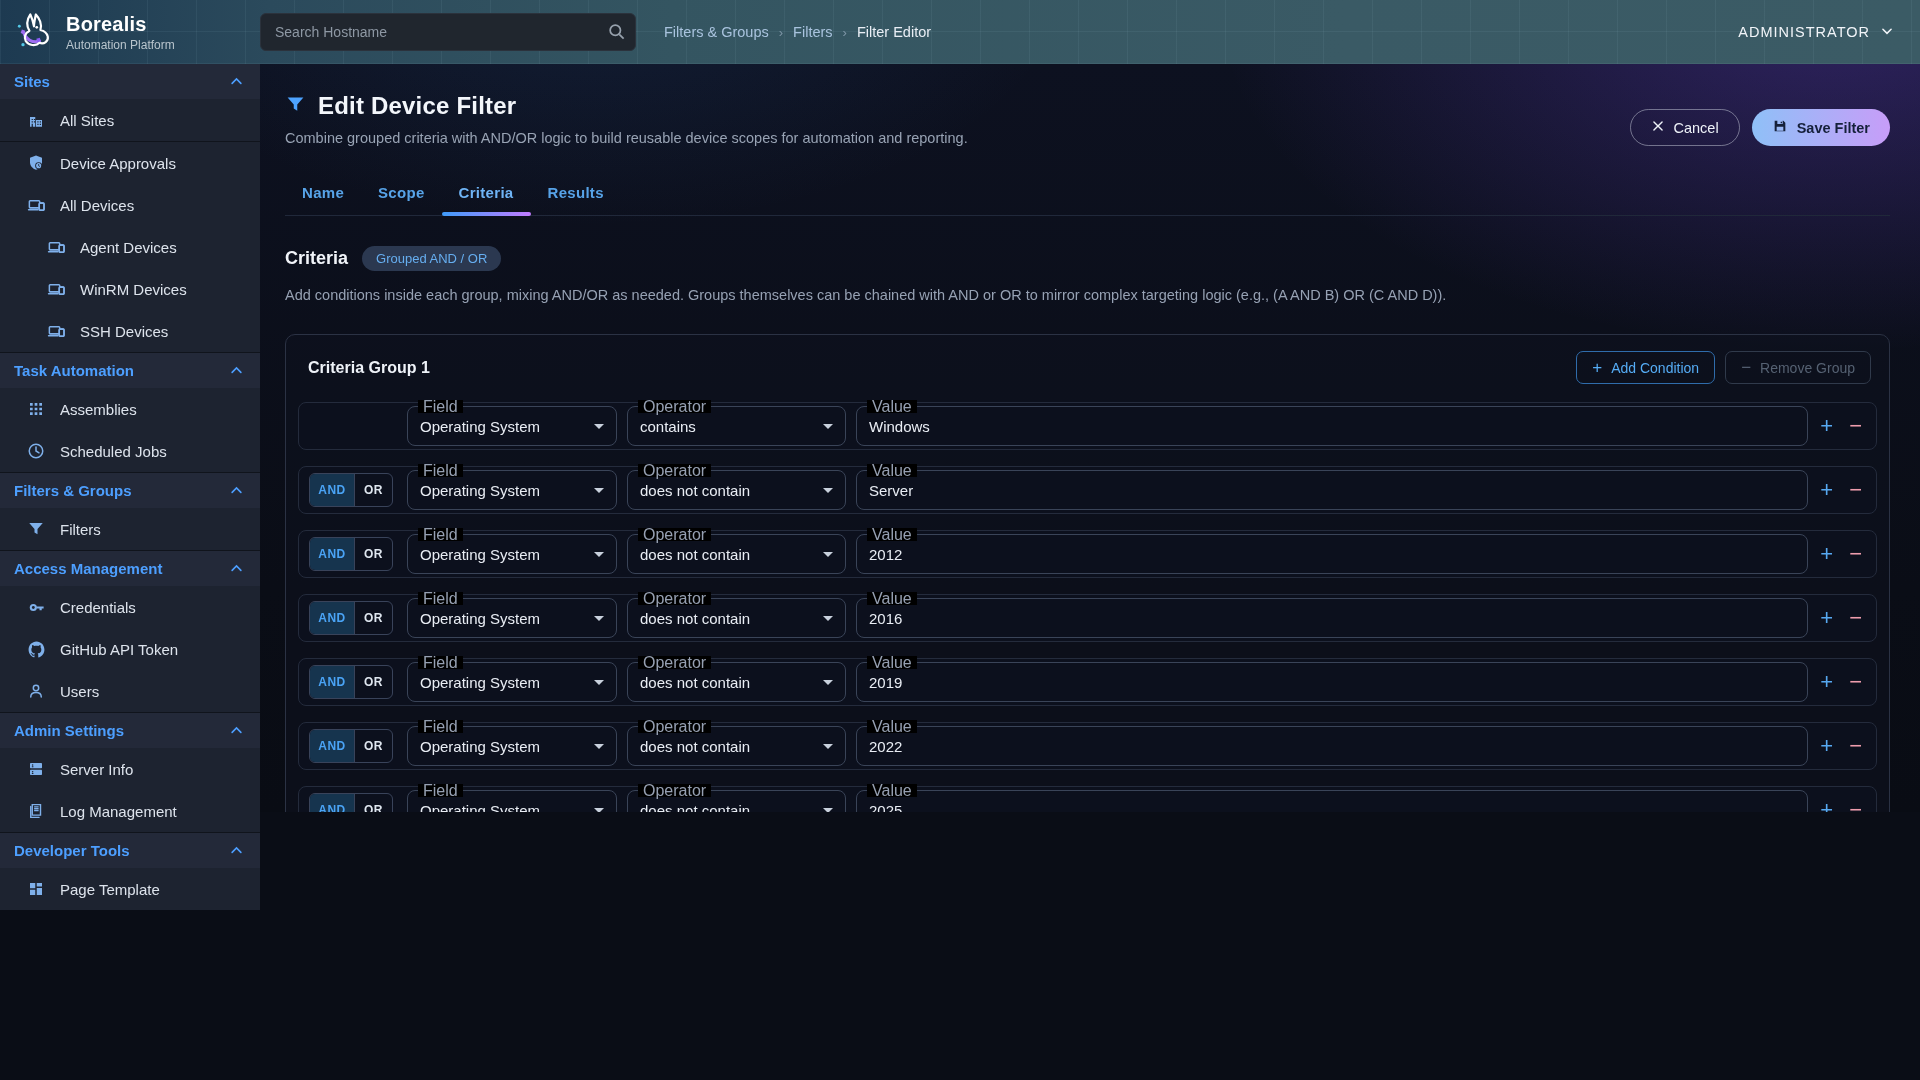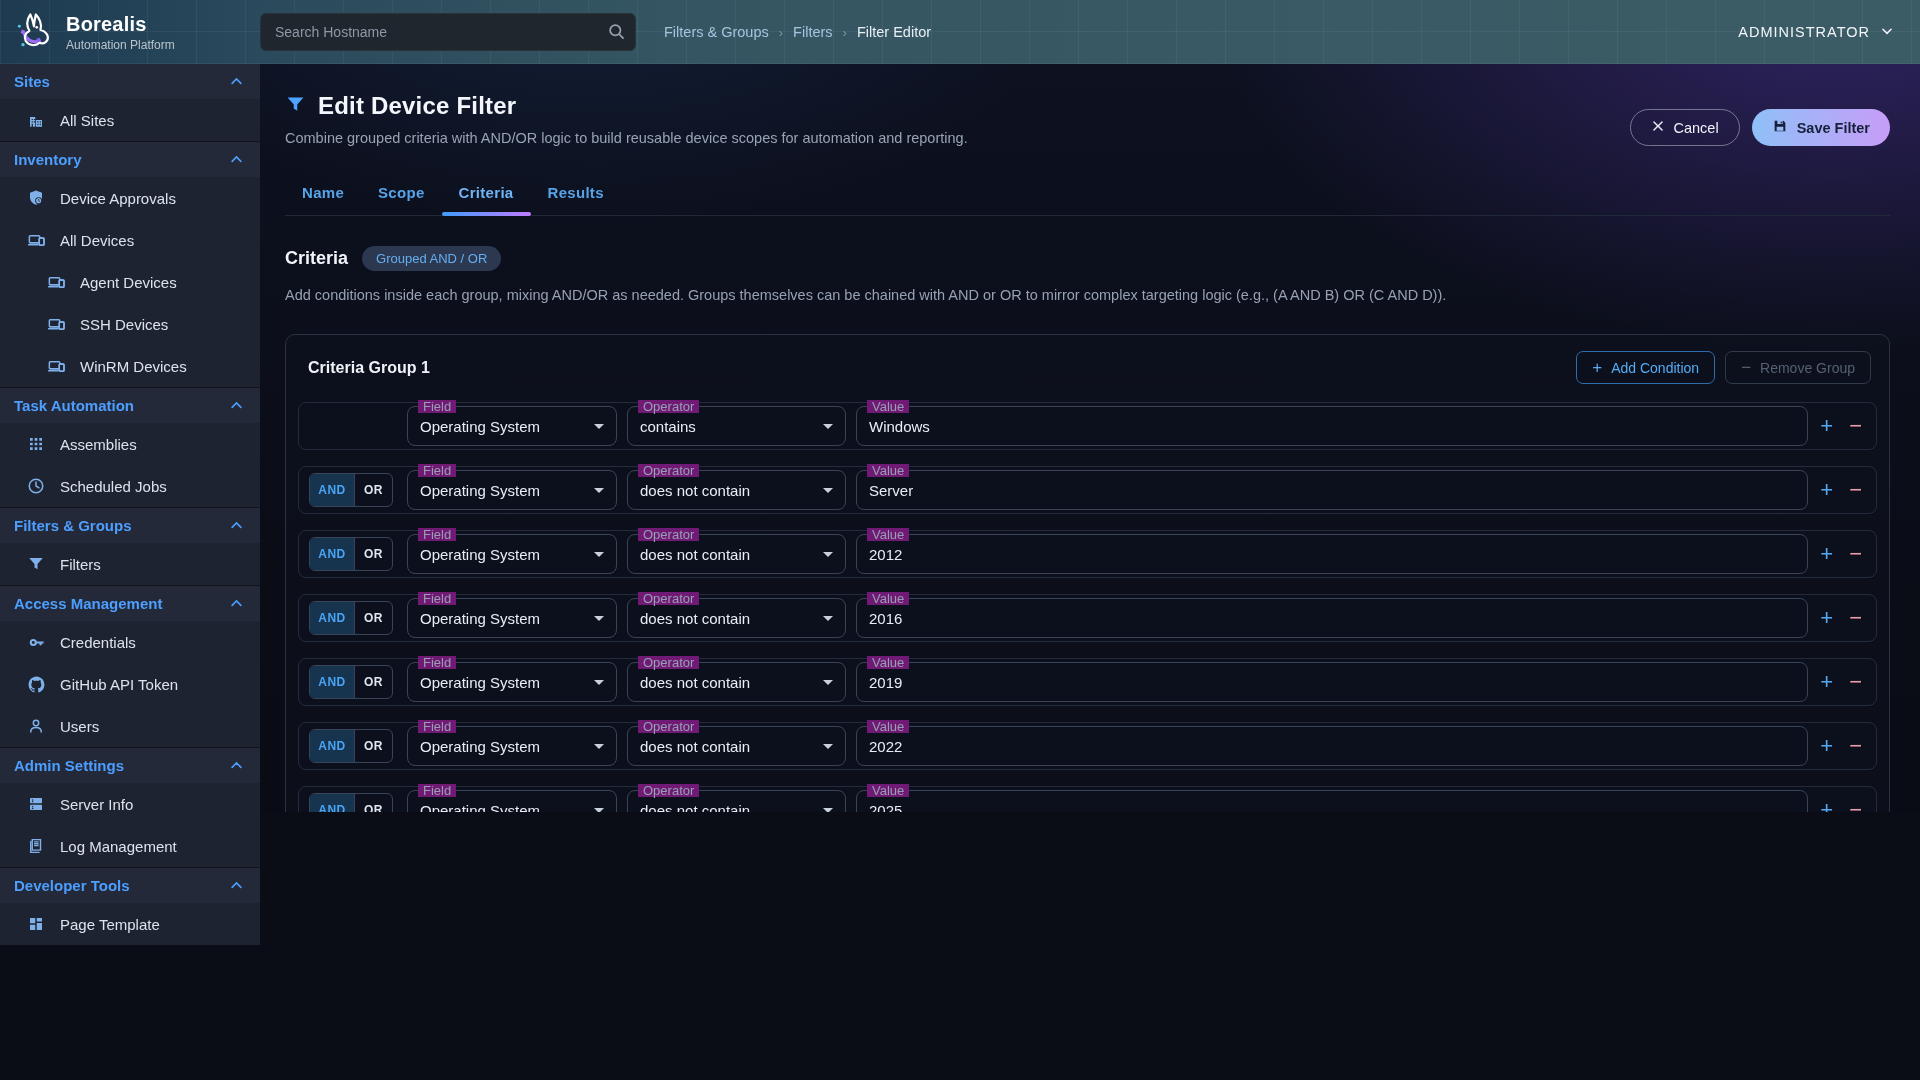--- a/index.html
+++ b/index.html
@@ -107,22 +107,22 @@
     border:1px solid #242b3c; border-radius:8px; background:#0c101d; }
   .join-toggle { width:84px; height:34px; margin:0 14px 0 10px; display:flex;
     border:1px solid #39435a; border-radius:6px; overflow:hidden; flex-shrink:0; }
   .join-toggle.hidden-slot { visibility:hidden; }
   .join-btn { display:flex; align-items:center; justify-content:center; font-size:12px;
     font-weight:bold; cursor:pointer; letter-spacing:0.4px; }
   .join-and { width:46px; background:#16344e; color:#4aa3f5; border-right:1px solid #39435a; }
   .join-or { width:38px; background:transparent; color:#dfe6ef; }
   .ctl { position:relative; height:40px; border:1px solid #3a4458; border-radius:8px;
     display:flex; align-items:center; padding:0 12px; background:transparent; cursor:pointer; }
-  .ctl-label { position:absolute; top:-7px; left:10px; font-size:13px; color:#96a0b2;
-    background:#701a75; padding:0 5px; line-height:13px; }
+  .ctl-label { position:absolute; top:-7px; left:10px; font-size:16px; color:#96a0b2;
+    background:#000000; padding:0 5px; line-height:13px; }
   .ctl-value { font-size:15px; color:#e9edf4; }
   .ctl-field { width:210px; margin-right:10px; flex-shrink:0; }
   .ctl-op { width:219px; margin-right:10px; flex-shrink:0; }
   .ctl-input { flex:1; margin-right:12px; cursor:text; }
   .caret { margin-left:auto; width:0; height:0; border-left:5px solid transparent;
     border-right:5px solid transparent; border-top:5px solid #c9d1dd; }
   .row-icons { display:flex; gap:16px; align-items:center; margin-right:14px; flex-shrink:0; }
   .icon-plus { color:#57a8f0; font-size:22px; cursor:pointer; line-height:1; }
   .icon-minus { color:#ee9dad; font-size:22px; cursor:pointer; line-height:1; }
 
@@ -197,28 +197,20 @@
                   <path d="M4 21 v-13 h7 v13 z M6.2 10.5h1.6v1.6H6.2z M9.2 10.5h1.6v1.6H9.2z M6.2 13.8h1.6v1.6H6.2z M9.2 13.8h1.6v1.6H9.2z M6.2 17h1.6v4H6.2z" fill-rule="evenodd"></path>
                   <path d="M12 21 v-9 h8 v9 h-8z M13.8 13.8h1.6v1.6h-1.6z M17 13.8h1.6v1.6H17z M13.8 17h1.6v1.6h-1.6z M17 17h1.6v1.6H17z" fill-rule="evenodd"></path>
                 </svg>
               </span>
     <span class="nav-label">All Sites</span>
   </div>
 </div>
   </div>
 
   <div class="nav-section">
-    <div class="section-head">
-      <span class="section-title">Inventory</span>
-      <span class="section-chevron">
-        <svg width="15" height="15" viewBox="0 0 24 24" fill="none" stroke="currentColor" stroke-width="2.6" stroke-linecap="round">
-          <polyline points="5 15 12 8 19 15"></polyline>
-        </svg>
-      </span>
-    </div>
     <div>
   <div class="nav-item">
     <span class="nav-icon">
                 <svg width="18" height="18" viewBox="0 0 24 24" fill="currentColor">
                   <path d="M12 2 l8 3 v6 c0 5 -3.5 8.5 -8 10 c-4.5 -1.5 -8 -5 -8 -10 v-6 z"></path>
                   <circle cx="15.5" cy="15.5" r="4.6" fill="#1d2330"></circle>
                   <circle cx="15.5" cy="15.5" r="3.4" fill="currentColor"></circle>
                   <path d="M15.5 13.4 v2.3 l1.7 1" stroke="#1d2330" stroke-width="1.1" fill="none"></path>
                 </svg>
               </span>
@@ -251,33 +243,33 @@
 
   <div class="nav-item indent">
     <span class="nav-icon">
                 <svg width="19" height="19" viewBox="0 0 24 24" fill="none" stroke="currentColor" stroke-width="1.9">
                   <rect x="3" y="6" width="13" height="9" rx="1"></rect>
                   <path d="M2 17.5 h12" stroke-linecap="round"></path>
                   <rect x="15.5" y="9" width="6" height="9" rx="1.2" fill="#1d2330"></rect>
                   <rect x="15.5" y="9" width="6" height="9" rx="1.2"></rect>
                 </svg>
               </span>
-    <span class="nav-label">SSH Devices</span>
+    <span class="nav-label">WinRM Devices</span>
   </div>
 
   <div class="nav-item indent">
     <span class="nav-icon">
                 <svg width="19" height="19" viewBox="0 0 24 24" fill="none" stroke="currentColor" stroke-width="1.9">
                   <rect x="3" y="6" width="13" height="9" rx="1"></rect>
                   <path d="M2 17.5 h12" stroke-linecap="round"></path>
                   <rect x="15.5" y="9" width="6" height="9" rx="1.2" fill="#1d2330"></rect>
                   <rect x="15.5" y="9" width="6" height="9" rx="1.2"></rect>
                 </svg>
               </span>
-    <span class="nav-label">WinRM Devices</span>
+    <span class="nav-label">SSH Devices</span>
   </div>
 </div>
   </div>
 
   <div class="nav-section">
     <div class="section-head">
       <span class="section-title">Task Automation</span>
       <span class="section-chevron">
         <svg width="15" height="15" viewBox="0 0 24 24" fill="none" stroke="currentColor" stroke-width="2.6" stroke-linecap="round">
           <polyline points="5 15 12 8 19 15"></polyline>

